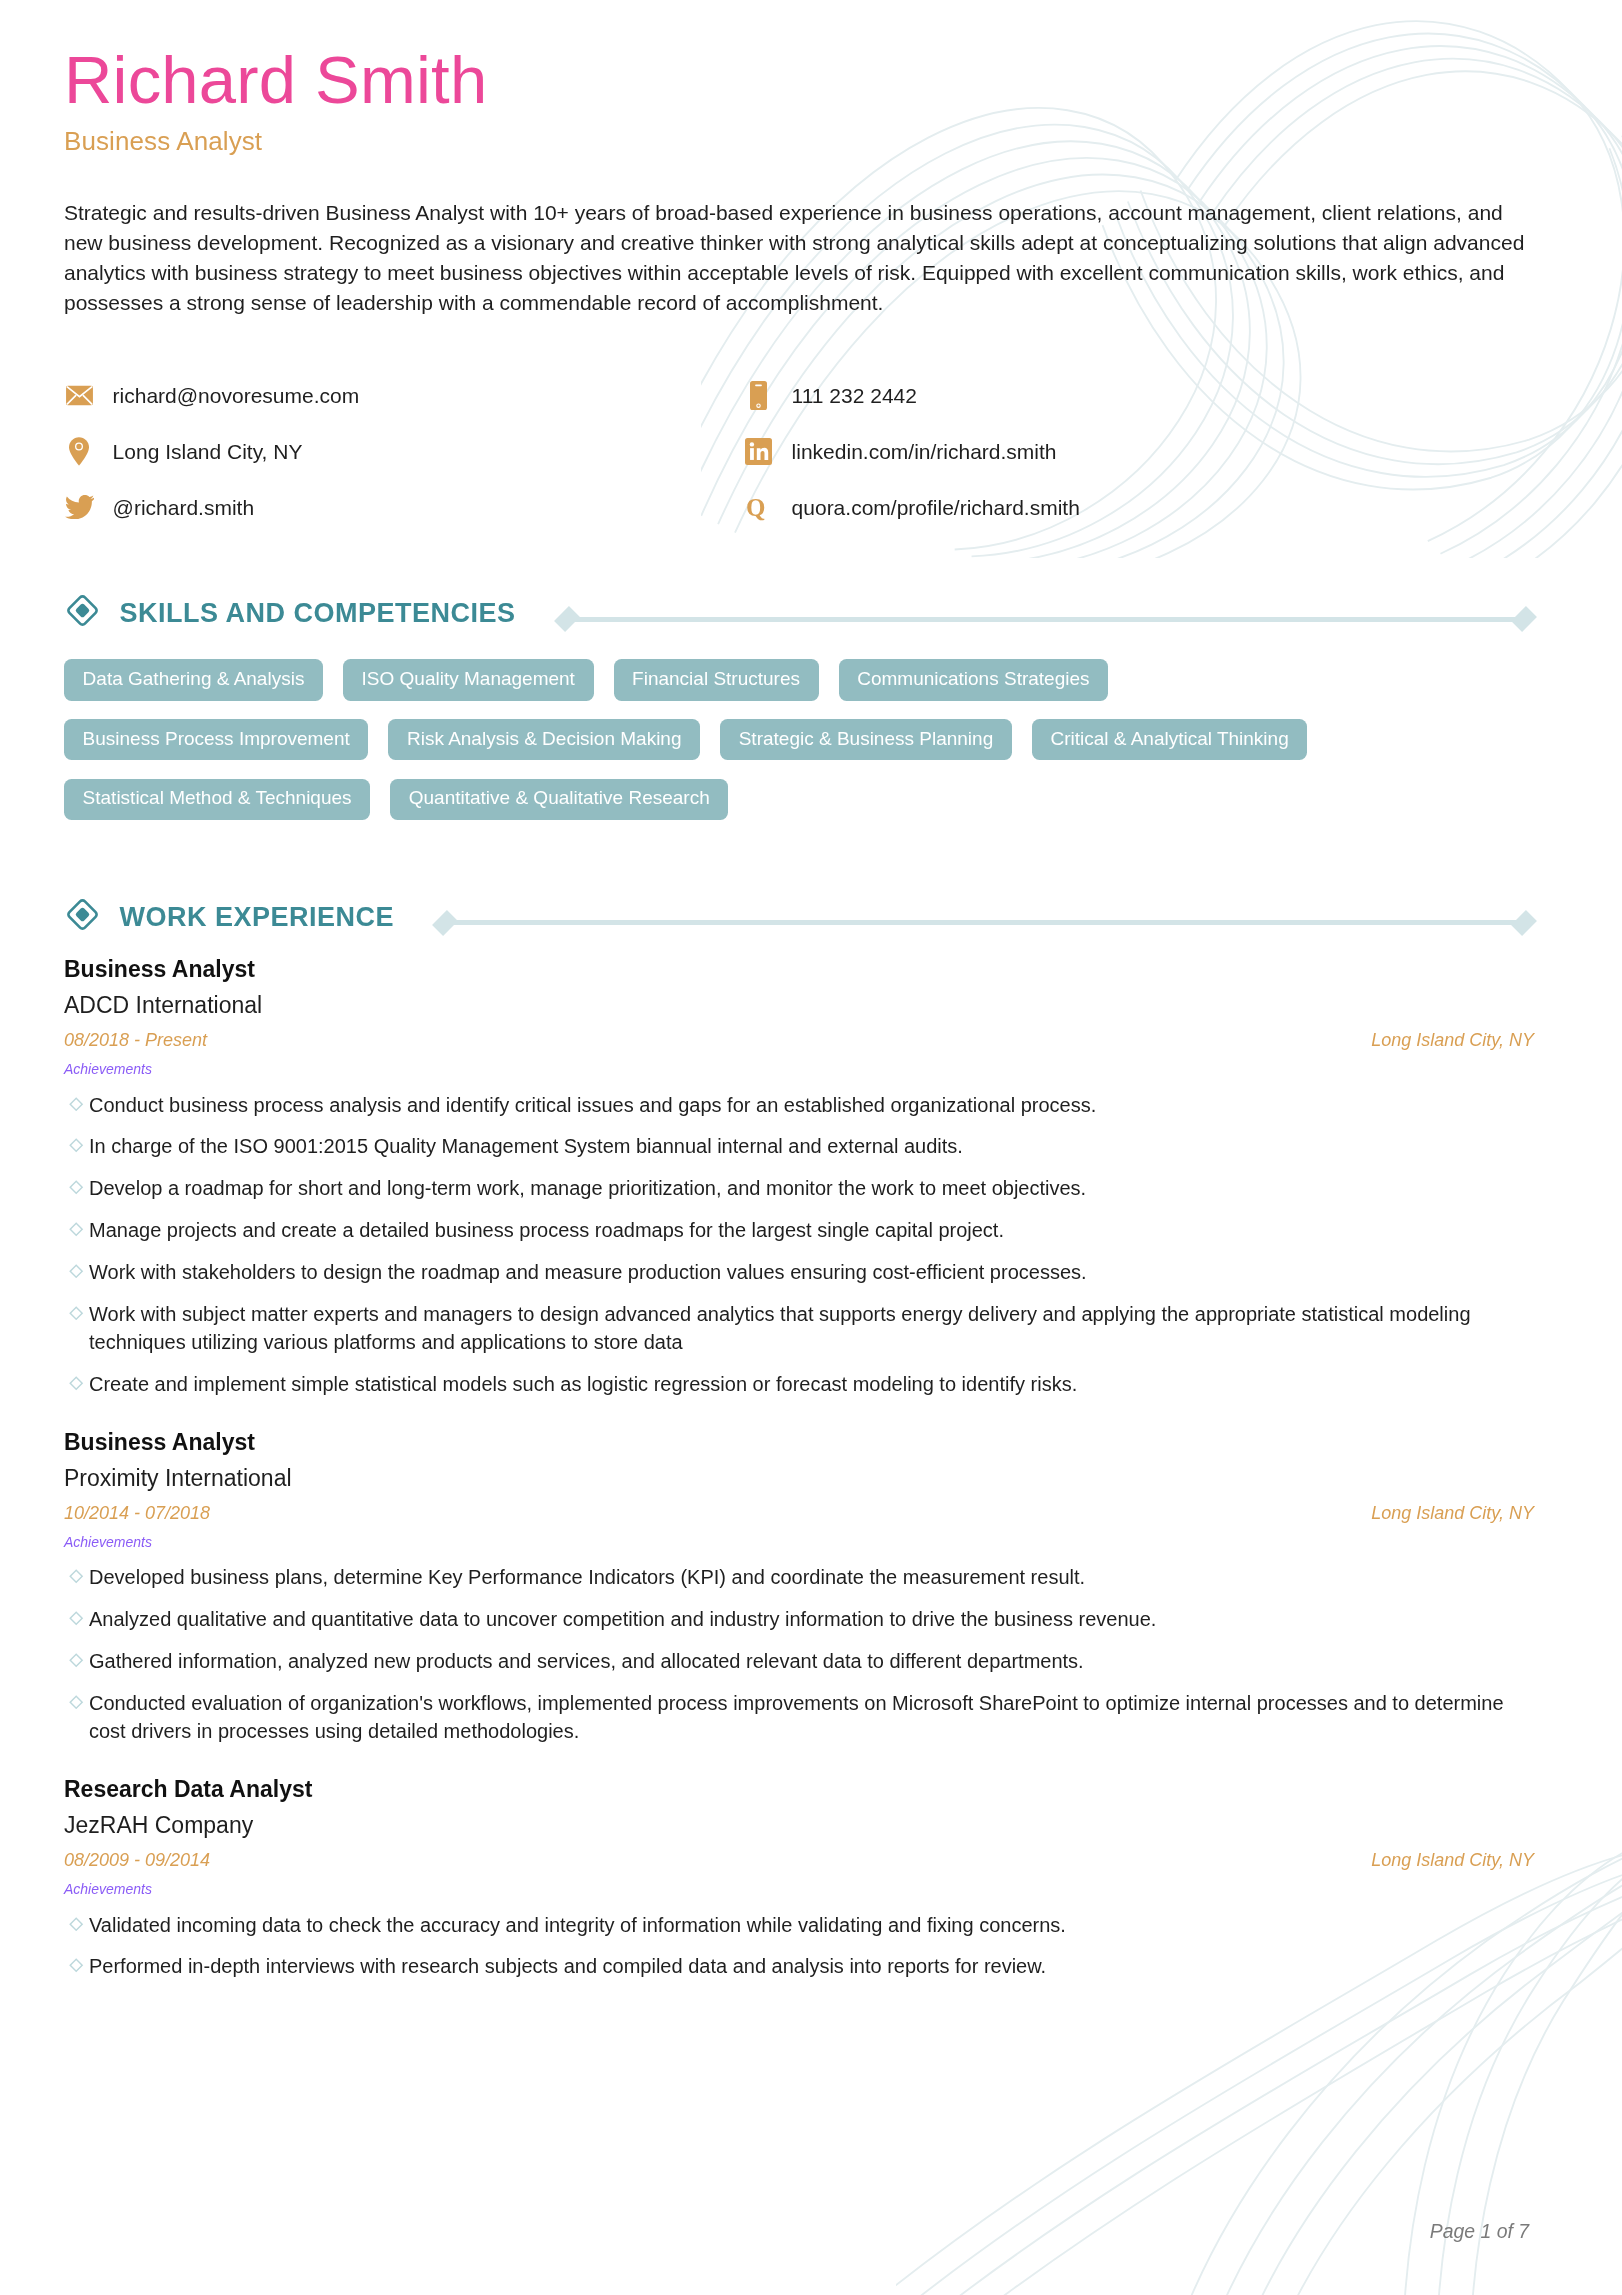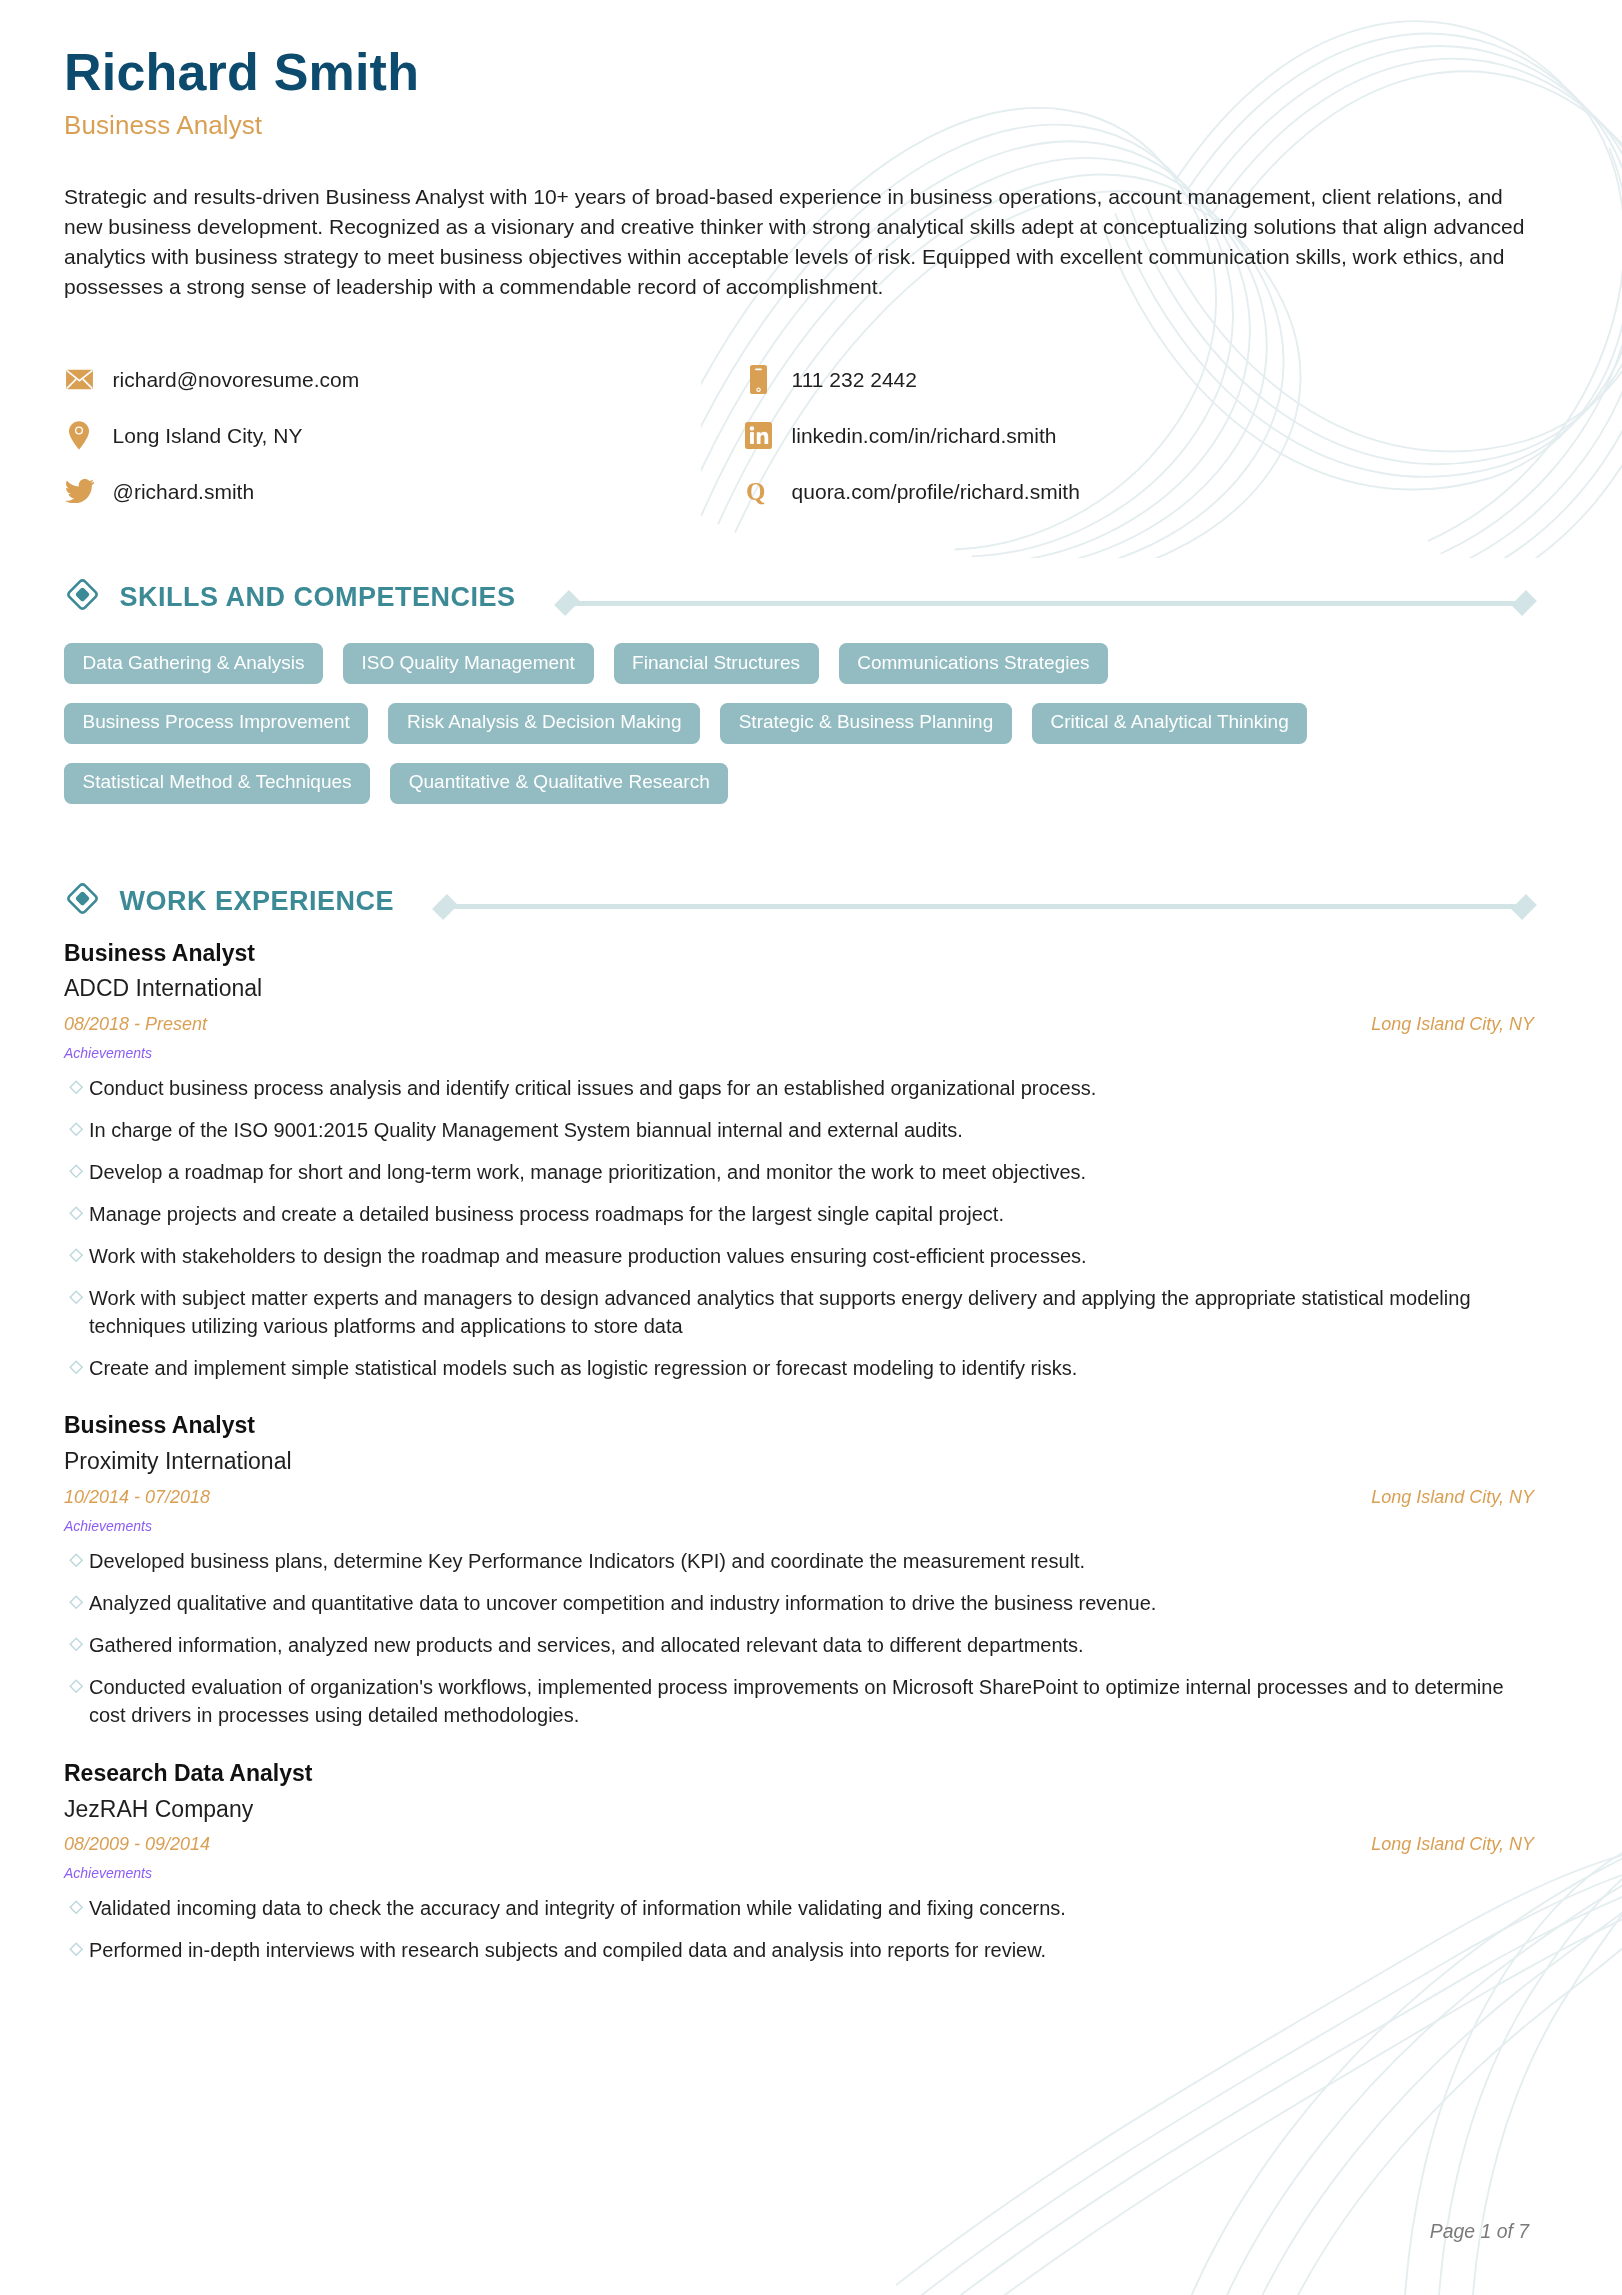--- a/index.html
+++ b/index.html
@@ -23,23 +23,23 @@
   .deco-top { top:-101px; right:-51px; }
   .deco-bottom { bottom:-68px; right:-34px; }
   .content {
     position:relative;
     z-index:2;
     padding:44px 88px 0 64px;
   }
 
   
   .name {
-    font-size:52px;
-    color:#0c4a6e;
-    font-weight:700;
+    font-size:67px;
+    color:#ec4899;
+    font-weight:400;
     letter-spacing:0.2px;
     line-height:1.08;
   }
   .job-title {
     font-size:26px;
     color:#D99F53;
     font-weight:400;
     margin-top:10px;
     letter-spacing:0.1px;
   }

